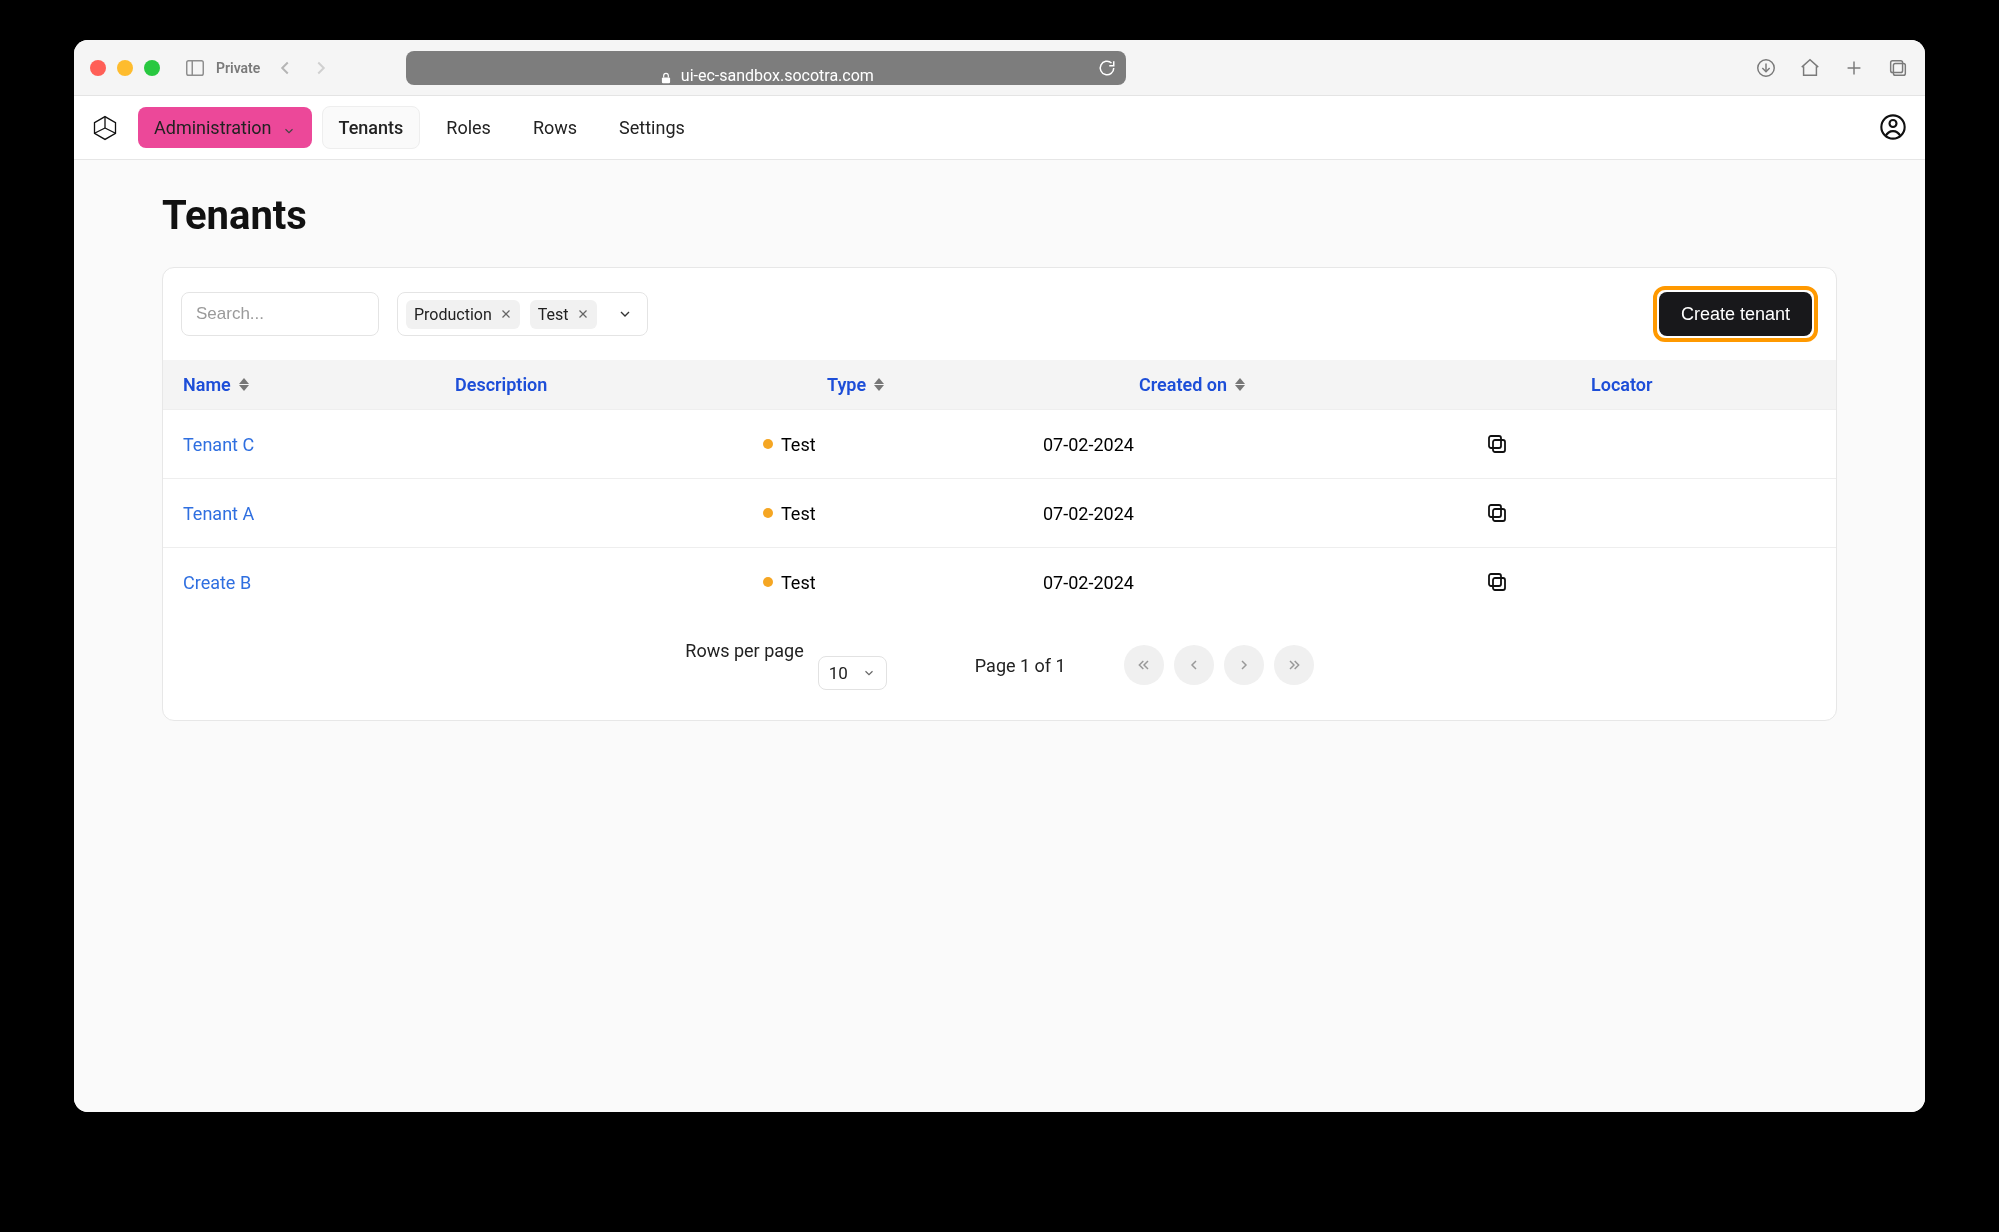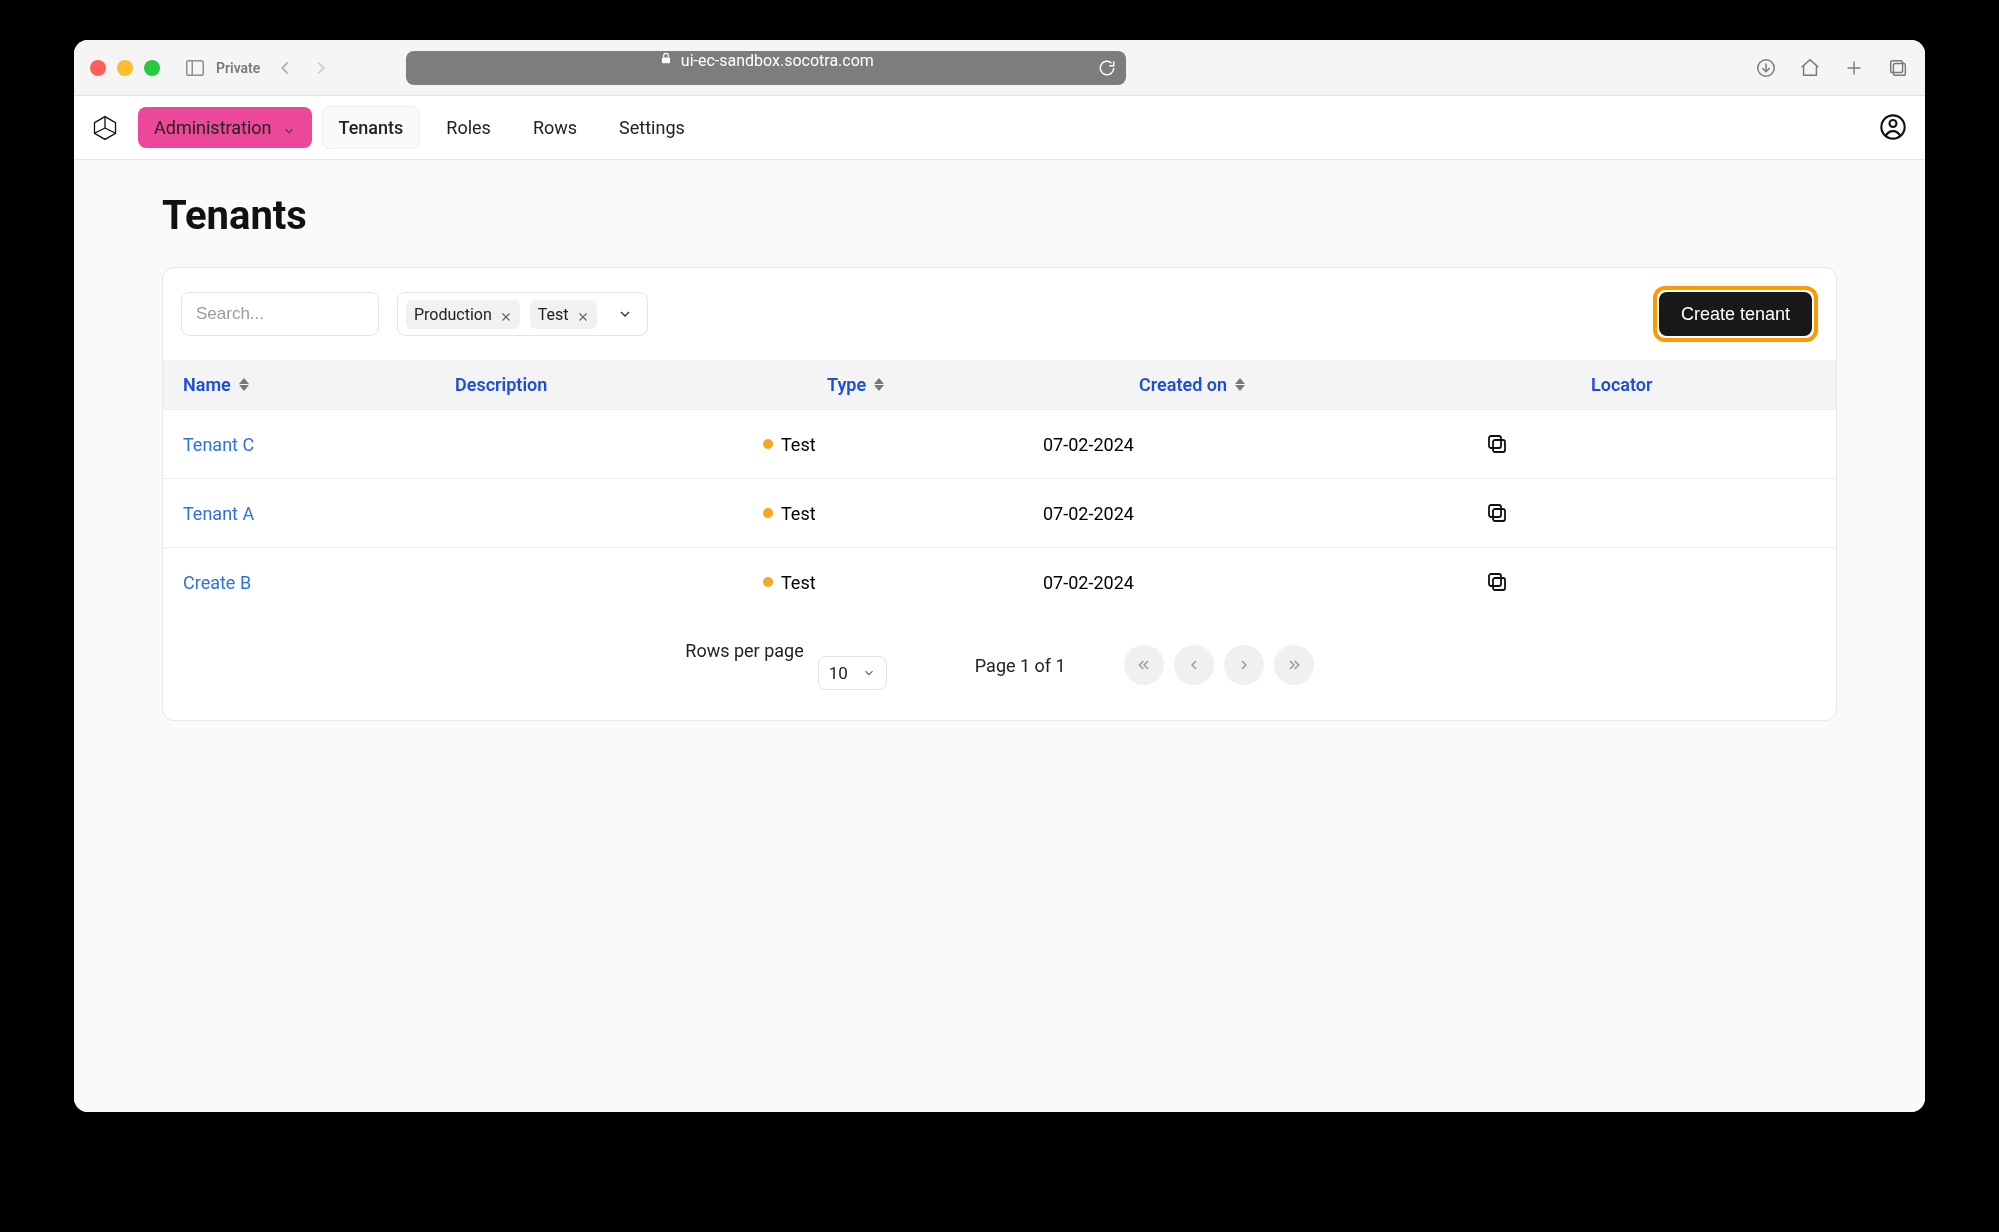--- a/index.html
+++ b/index.html
@@ -44,21 +44,21 @@
   .tb-icon svg { width: 22px; height: 22px; stroke: currentColor; fill: none; stroke-width: 1.6; }
   .tb-text { color: #7a7a7a; font-size: 14px; font-weight: 600; margin-left: -4px;}
   .tb-nav { color: #b5b5b5; }
   .tb-nav svg { stroke-width: 2.2; }
   .urlbar {
     flex: 0 0 720px;
     height: 34px;
     background: #7d7d7d;
     border-radius: 8px;
     display: flex;
-    align-items: flex-start;
+    align-items: flex-end;
     justify-content: center;
     gap: 8px;
     color: #fff;
     font-size: 16px;
     position: relative;
     margin-left: 60px;
   }
   .urlbar .lock { width: 14px; height: 14px; }
   .urlbar .refresh {
     position: absolute; right: 10px; top: 50%; transform: translateY(-50%);
@@ -147,21 +147,20 @@
     border-radius: 8px;
     padding: 6px 10px 6px 8px;
     height: 44px;
   }
   .chip {
     background: #f1f1f1;
     border-radius: 6px;
     padding: 5px 8px;
     font-size: 16px;
     display: flex;
-    align-items: center;
     gap: 8px;
     color: #222;
   }
   .chip .x { width: 12px; height: 12px; cursor: pointer; }
   .chip .x svg { width: 12px; height: 12px; stroke: #666; stroke-width: 2.4; fill: none;}
   .filter-chev {
     width: 24px; height: 24px;
     display: flex; align-items: center; justify-content: center;
     cursor: pointer;
     margin-left: 6px;

